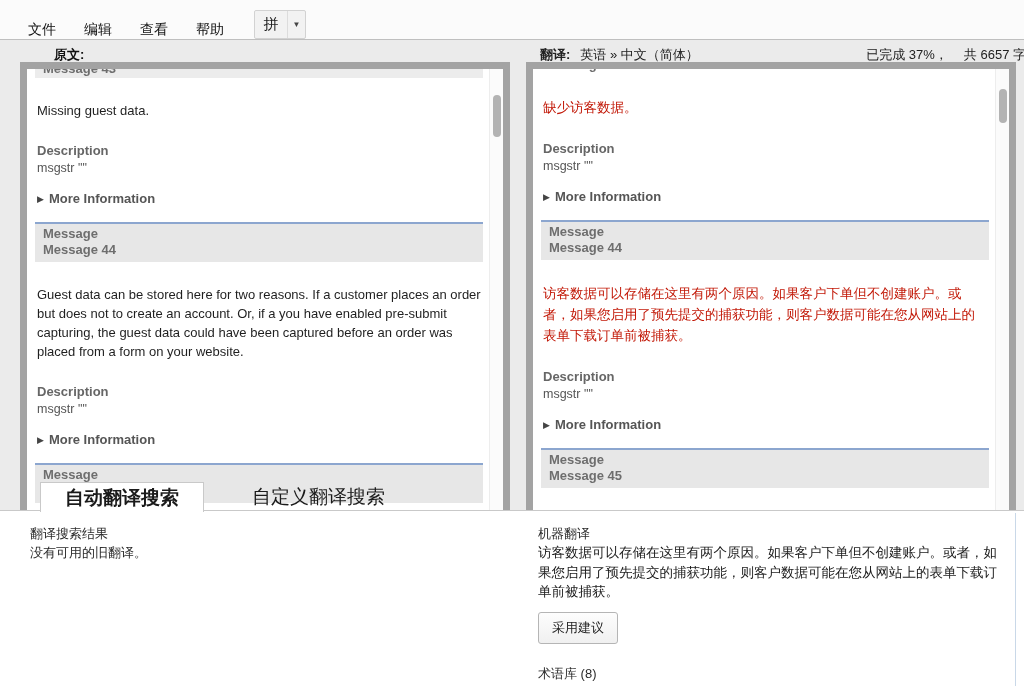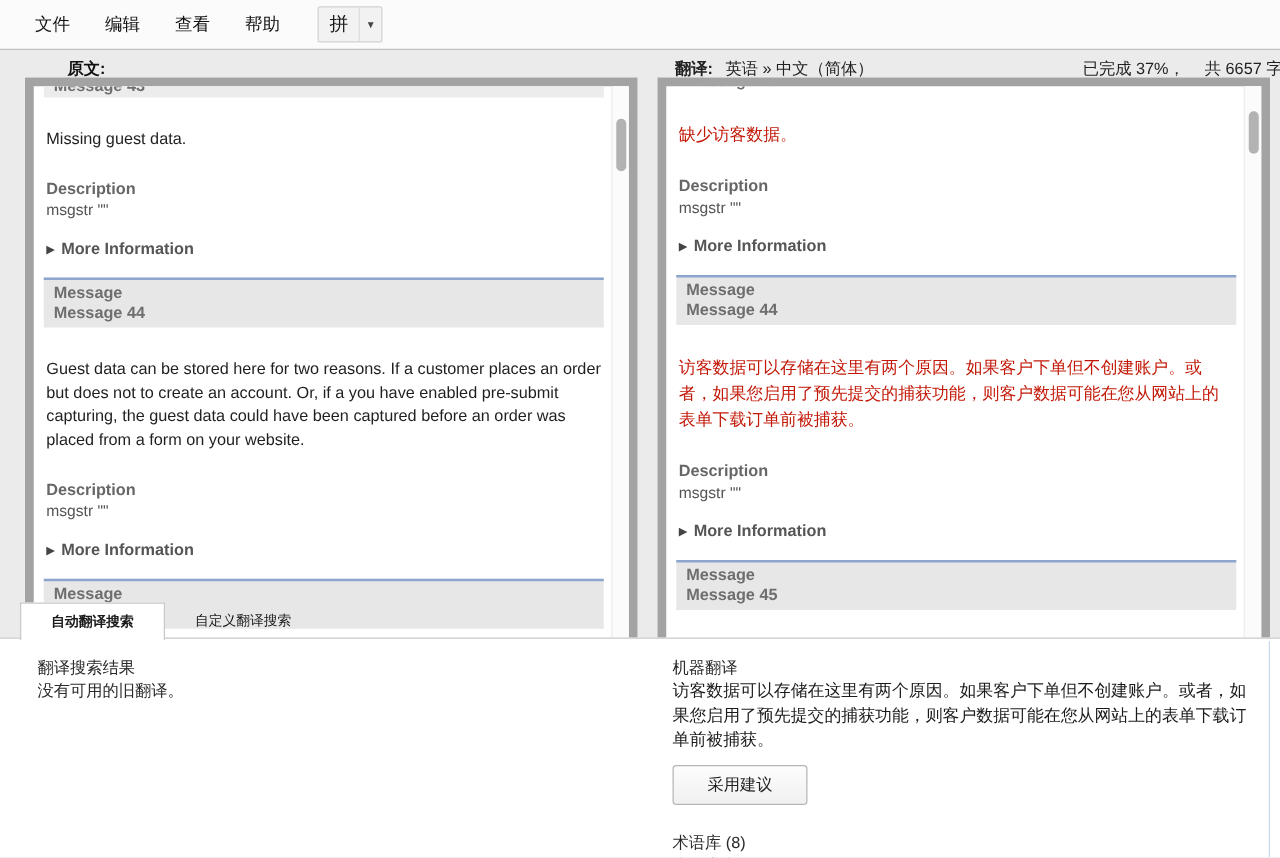--- a/index.html
+++ b/index.html
@@ -10,21 +10,21 @@
     font-size: 13px;
     color: #222;
     background: #ebebeb;
     overflow: hidden;
   }
 
   
   .menubar {
     position: absolute; top: 0; left: 0; width: 1024px; height: 40px;
     background: #fbfbfb; border-bottom: 1px solid #bfbfbf;
-    display: flex; align-items: center; padding-left: 28px;
+    display: flex; align-items: flex-end; padding-left: 28px;
   }
   .menu-item { font-size: 14px; color: #111; margin-right: 28px; cursor: default; }
   .ime-button {
     display: flex; align-items: stretch; height: 29px; margin-left: 2px;
     background: #f2f2f2; border: 1px solid #d2d2d2; border-radius: 2px;
   }
   .ime-main {
     width: 33px; display: flex; align-items: center; justify-content: center;
     font-size: 15px; color: #1a1a1a; border-right: 1px solid #dcdcdc;
   }
@@ -92,22 +92,23 @@
   .more-info .tri { font-size: 9px; margin-right: 5px; position: relative; top: -1px; color: #444; }
   .msg-header {
     margin: 13px -2px 0 -2px; padding: 2px 8px 4px 8px;
     background: #e7e7e7; border-top: 2px solid #8ca6cf;
     font-weight: bold; color: #6e6e6e; line-height: 16px;
   }
 
   
   .tabbar { position: absolute; top: 482px; left: 16px; height: 29px; display: flex; z-index: 2; }
   .tab {
-    display: flex; align-items: center; padding: 0 24px; font-size: 11px; color: #1a1a1a;
+    display: flex; align-items: center; padding: 0 24px; font-size: 19px; color: #1a1a1a;
     cursor: default;
+    margin-left: 24px;
   }
   .tab.active {
     background: #fff; border: 1px solid #c9c9c9; border-bottom: none;
     font-weight: bold; height: 30px;
   }
   .bottom-content {
     position: absolute; top: 510px; left: 0; width: 1024px; height: 176px;
     background: #fff; border-top: 1px solid #c9c9c9; z-index: 1;
   }
   .bottom-scroll-line { position: absolute; top: 2px; bottom: 0; right: 8px; width: 1px; background: #c9d8e8; }
@@ -116,21 +117,21 @@
   .col-title { color: #2a2a2a; line-height: 19px; }
   .col-text  { color: #2a2a2a; line-height: 19px; }
   .col-text.zh-serif, .mt-text {
     font-family: "Liberation Serif", "DejaVu Serif", serif;
     font-size: 13.5px; line-height: 19.5px; color: #1a1a1a;
   }
   .suggest-btn {
     margin-top: 10px; display: inline-block;
     border: 1px solid #b5b5b5; border-radius: 3px;
     background: linear-gradient(#fdfdfd, #f0f0f0);
-    padding: 6px 27px; font-size: 13px; color: #222;
+    padding: 6px 13px; font-size: 13px; color: #222;
     font-family: "Liberation Sans", sans-serif; cursor: default;
   }
   .glossary-title { margin-top: 20px; line-height: 19px; color: #2a2a2a; }
   .glossary-text  { line-height: 19px; color: #2a2a2a; }
 </style>
 </head>
 <body>
 
 <div class="menubar">
   <span class="menu-item">文件</span>

